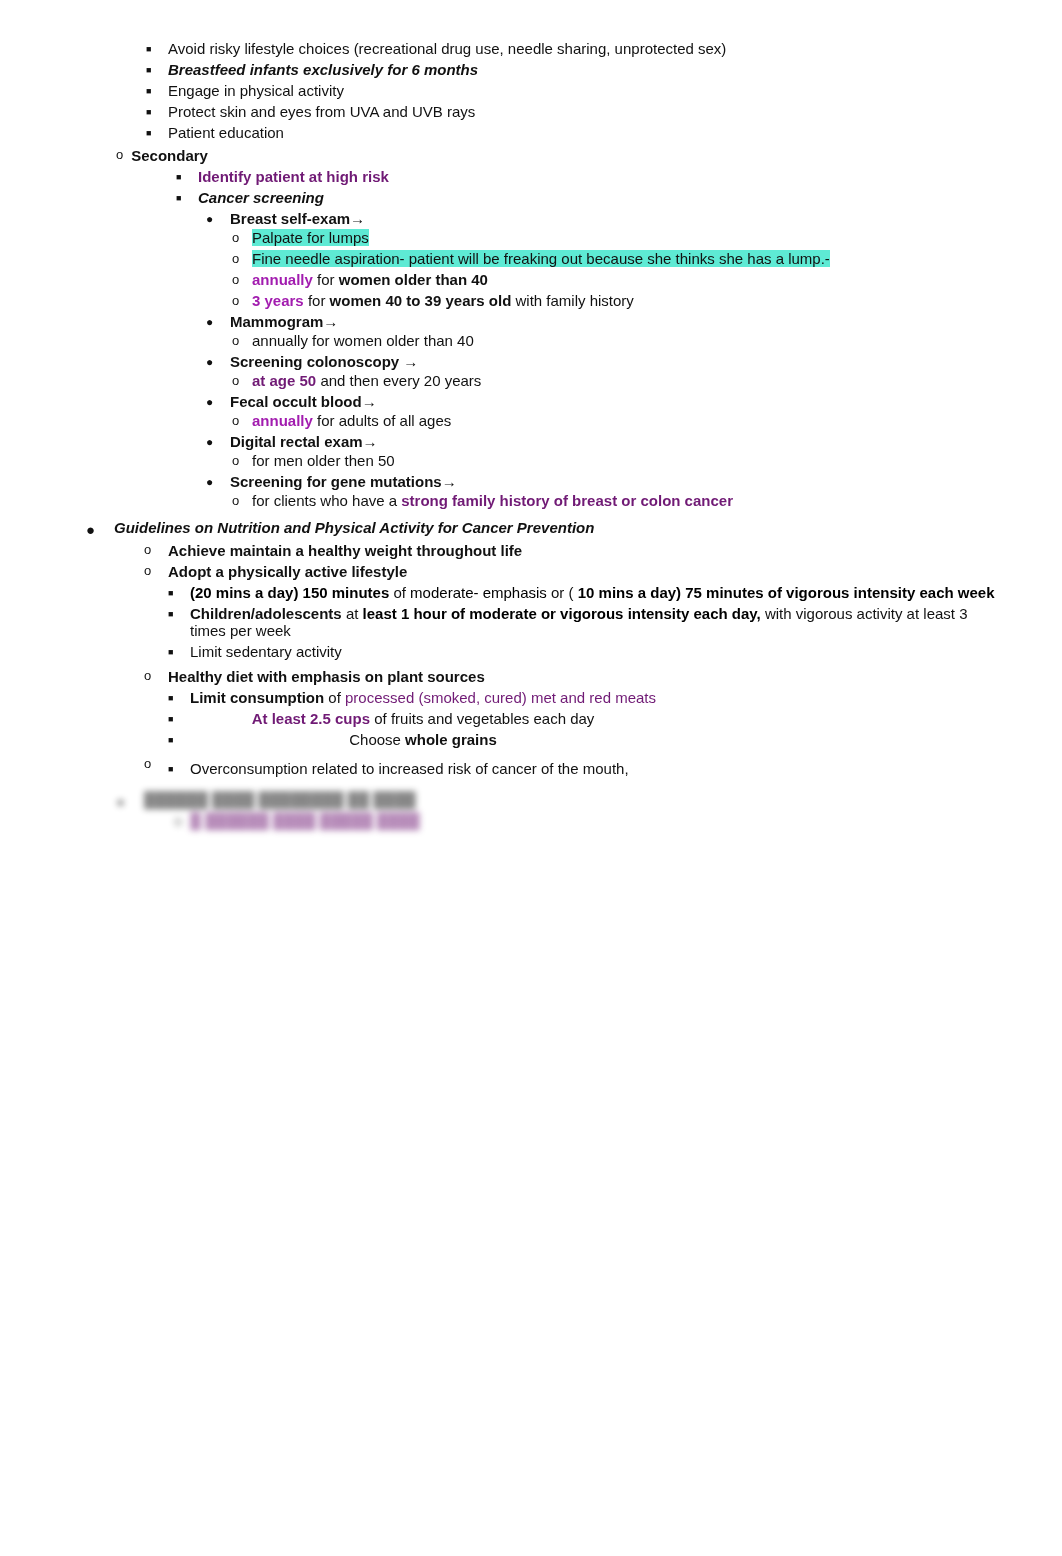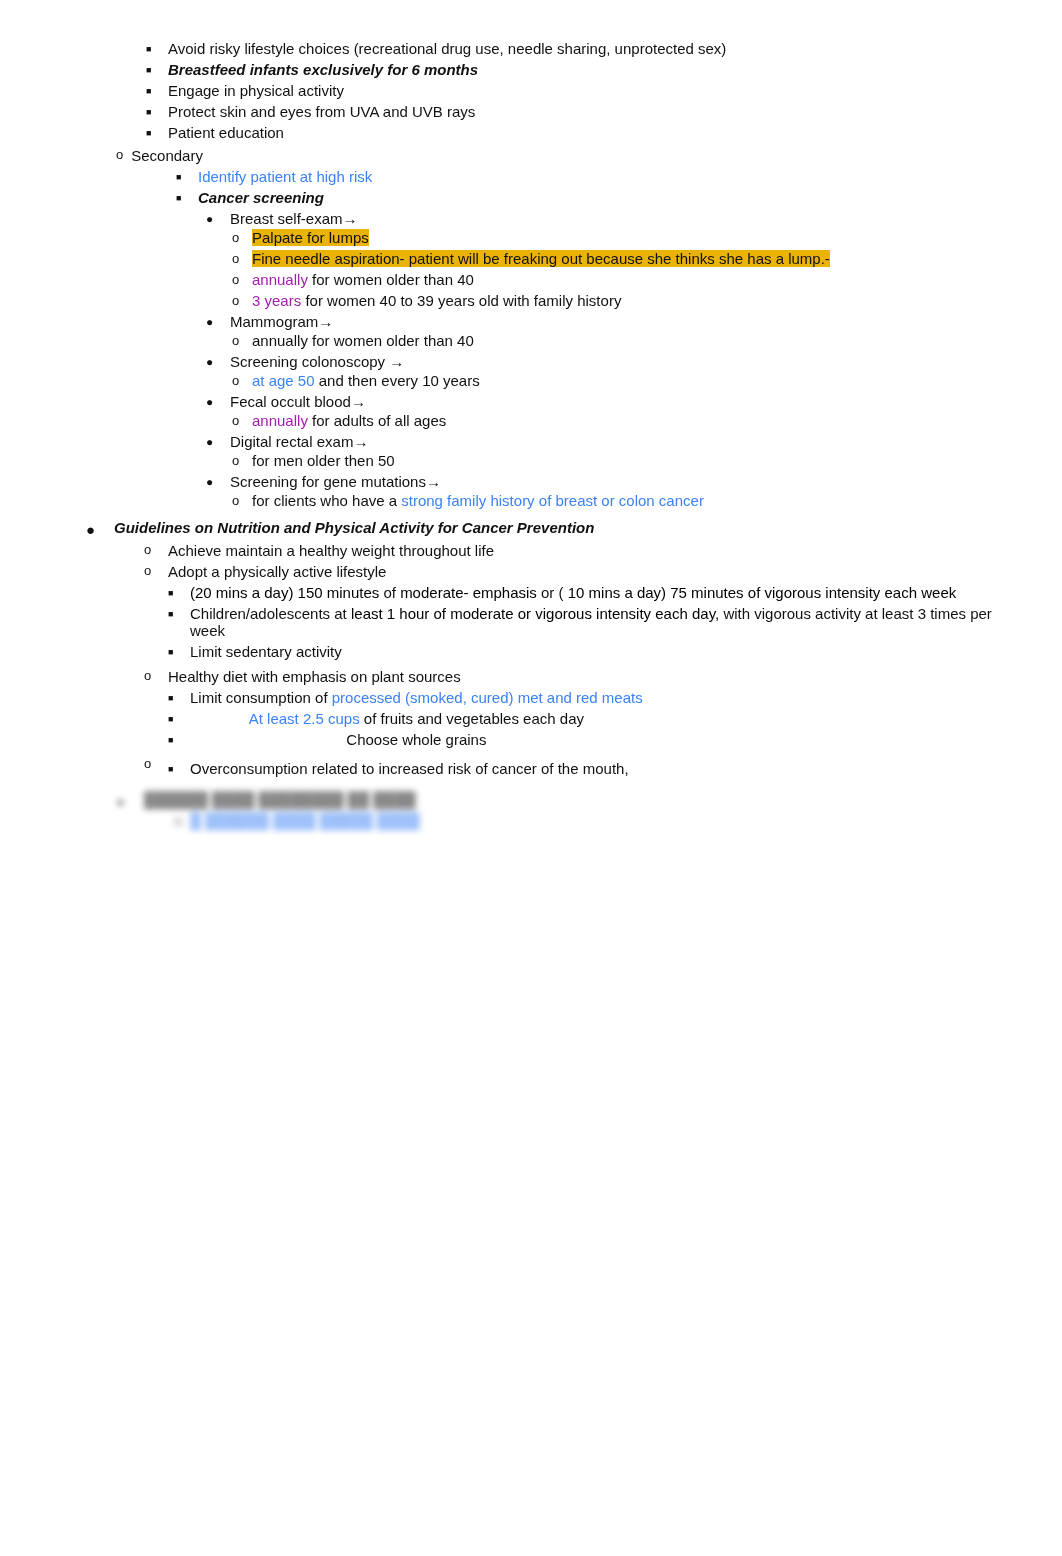--- a/index.html
+++ b/index.html
@@ -76,25 +76,25 @@
       font-size: 15px;
       top: 2px;
     }
 
     
     .indent1 { padding-left: 30px; }
     .indent2 { padding-left: 60px; }
     .indent3 { padding-left: 90px; }
 
     
-    .red { color: #3b82f6; }
+    .red { color: #701a75; }
     .orange { color: #000000; }
     .green { color: #a21caf; }
-    .highlight-yellow { background-color: #eab308; }
-    .bold { font-weight: normal; }
+    .highlight-yellow { background-color: #5eead4; }
+    .bold { font-weight: bold; }
     .bold-italic { font-weight: bold; font-style: italic; }
     
     
     .blurred {
       filter: blur(3px);
       opacity: 0.5;
       user-select: none;
     }
   </style>
 </head>
@@ -167,21 +167,21 @@
             <span>annually for women older than 40</span>
           </li>
         </ul>
       </li>
 
       <li>
         <span class="bold">Screening colonoscopy →</span>
         <ul class="level2" style="margin-top:2px;">
           <li>
             <span class="bold red">at age 50</span>
-            <span> and then every 10 years</span>
+            <span> and then every 20 years</span>
           </li>
         </ul>
       </li>
 
       <li>
         <span class="bold">Fecal occult blood→</span>
         <ul class="level2" style="margin-top:2px;">
           <li>
             <span class="bold green">annually</span>
             <span> for adults of all ages</span>

